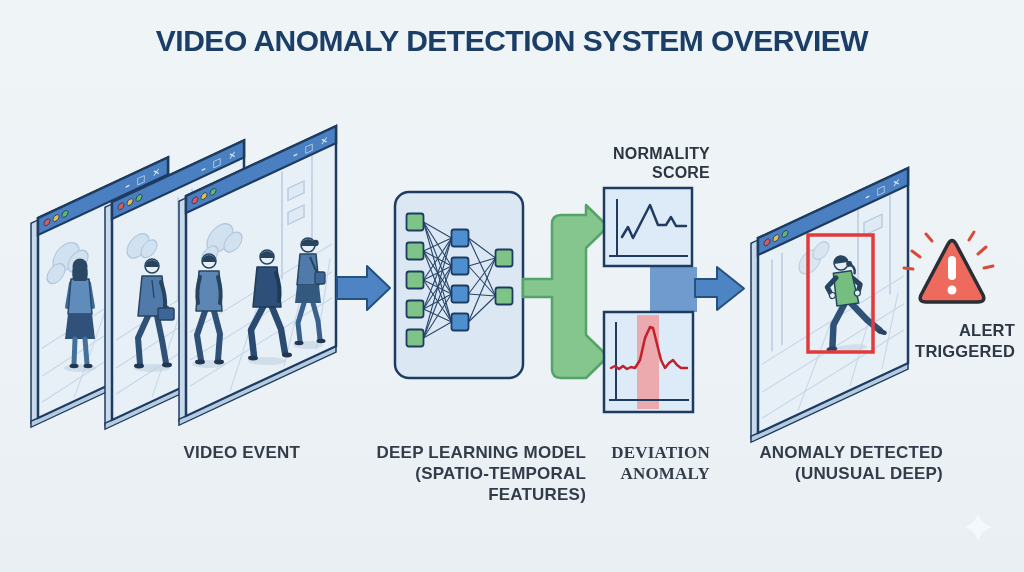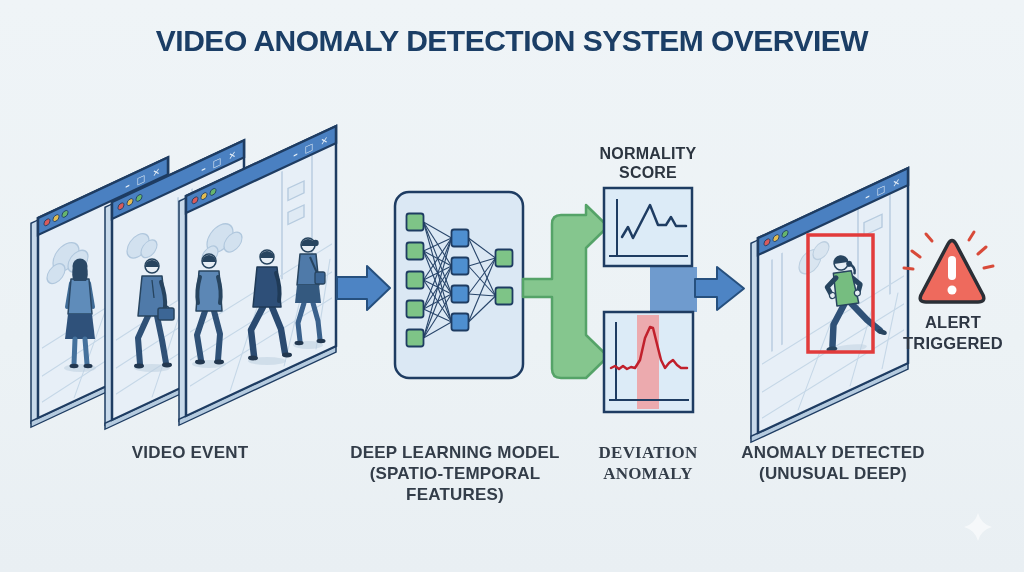--- a/index.html
+++ b/index.html
@@ -6,21 +6,21 @@
   .stage{
     position:relative;width:1024px;height:572px;overflow:hidden;
     background:linear-gradient(180deg,#eff4f7 0%,#ecf2f5 60%,#e9eff3 100%);
     font-family:"Liberation Sans","DejaVu Sans",sans-serif;
   }
   .page-title{
     position:absolute;left:0;top:24px;width:1024px;text-align:center;
     font-size:30px;font-weight:800;letter-spacing:-0.5px;color:#1b3e66;
   }
   .label{
-    position:absolute;text-align:center;font-size:17px;line-height:21px;
+    position:absolute;text-align:right;font-size:17px;line-height:21px;
     font-weight:700;color:#333d49;letter-spacing:0.2px;
   }
   .label.small{font-size:16px;line-height:19px;color:#2c3540;}
   .label.alert-l{font-size:16.5px;line-height:21px;color:#2e3744;}
   svg{position:absolute;left:0;top:0;}
   svg text.winglyph{
     font-family:"DejaVu Sans","Liberation Sans",sans-serif;
     font-size:9px;font-weight:700;fill:#e8f0f8;letter-spacing:2px;
   }
 </style>
@@ -342,30 +342,30 @@
     </g>
 
     <path transform="translate(978,527)" d="M0,-14 Q3,-3 14,0 Q3,3 0,14 Q-3,3 -14,0 Q-3,-3 0,-14 Z" fill="#ffffff" opacity="0.55"></path>
   </svg>
 
   <div class="label small" style="left:586px;top:144px;width:124px;">
     <div>NORMALITY</div>
     <div>SCORE</div>
   </div>
 
-  <div class="label alert-l" style="left:891px;top:312px;width:124px;">
+  <div class="label alert-l" style="left:891px;top:320px;width:124px;">
     <div>ALERT</div>
     <div>TRIGGERED</div>
   </div>
 
   <div class="label" style="left:80px;top:442px;width:220px;">
     <div>VIDEO EVENT</div>
   </div>
 
-  <div class="label" style="left:345px;top:442px;width:220px;">
+  <div class="label" style="left:366px;top:442px;width:220px;">
     <div>DEEP LEARNING MODEL</div>
     <div>(SPATIO-TEMPORAL</div>
     <div>FEATURES)</div>
   </div>
 
   <div class="label" style="left:586px;top:442px;width:124px;font-family:Liberation Serif, serif;">
     <div>DEVIATION</div>
     <div>ANOMALY</div>
   </div>
 

